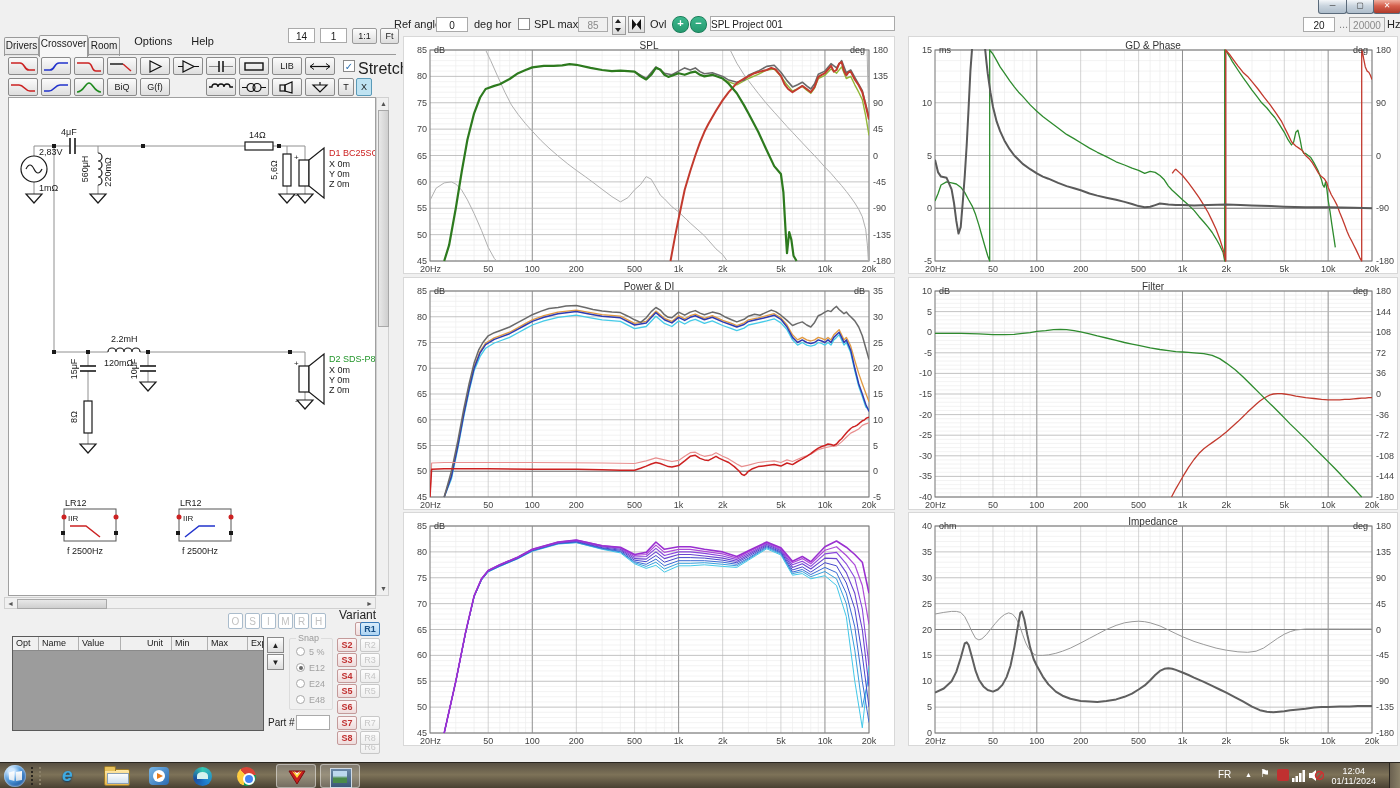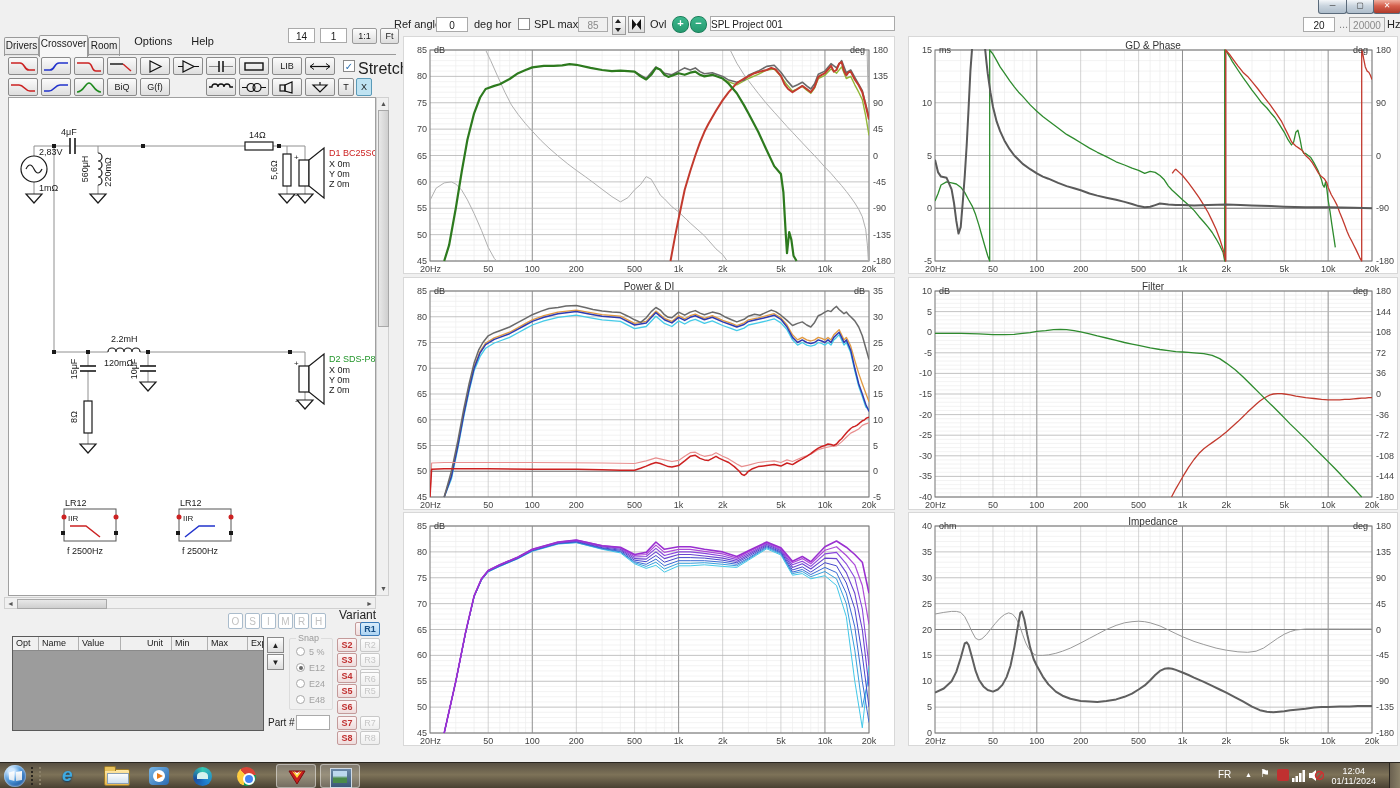--- a/index.html
+++ b/index.html
@@ -386,27 +386,28 @@
   <div class="varbtn ron" style="left:360px;top:622px;">R1</div>
   <div class="varbtn" style="left:337px;top:638px;">S2</div>
   <div class="varbtn r" style="left:360px;top:638px;">R2</div>
   <div class="varbtn" style="left:337px;top:653px;">S3</div>
   <div class="varbtn r" style="left:360px;top:653px;">R3</div>
   <div class="varbtn" style="left:337px;top:669px;">S4</div>
   <div class="varbtn r" style="left:360px;top:669px;">R4</div>
   <div class="varbtn" style="left:337px;top:684px;">S5</div>
   <div class="varbtn r" style="left:360px;top:684px;">R5</div>
   <div class="varbtn" style="left:337px;top:700px;">S6</div>
-  <div class="varbtn r" style="left:360px;top:672px;">R6</div>
+  <div class="varbtn r" style="left:360px;top:740px;">R6</div>
   <div class="varbtn" style="left:337px;top:716px;">S7</div>
   <div class="varbtn r" style="left:360px;top:716px;">R7</div>
   <div class="varbtn" style="left:337px;top:731px;">S8</div>
   <div class="varbtn r" style="left:360px;top:731px;">R8</div>
 
   <div class="chart-panel" style="left:403px;top:36px;width:492px;height:238px;">
+    <span class="chart-title">SPL</span>
     <svg width="492" height="238">
         <line x1="26" y1="218.725" x2="465" y2="218.725" stroke="#eeeeee" stroke-width="0.7"></line>
         <line x1="26" y1="213.45" x2="465" y2="213.45" stroke="#eeeeee" stroke-width="0.7"></line>
         <line x1="26" y1="208.175" x2="465" y2="208.175" stroke="#eeeeee" stroke-width="0.7"></line>
         <line x1="26" y1="202.9" x2="465" y2="202.9" stroke="#eeeeee" stroke-width="0.7"></line>
         <line x1="26" y1="192.35" x2="465" y2="192.35" stroke="#eeeeee" stroke-width="0.7"></line>
         <line x1="26" y1="187.075" x2="465" y2="187.075" stroke="#eeeeee" stroke-width="0.7"></line>
         <line x1="26" y1="181.8" x2="465" y2="181.8" stroke="#eeeeee" stroke-width="0.7"></line>
         <line x1="26" y1="176.525" x2="465" y2="176.525" stroke="#eeeeee" stroke-width="0.7"></line>
         <line x1="26" y1="165.975" x2="465" y2="165.975" stroke="#eeeeee" stroke-width="0.7"></line>

